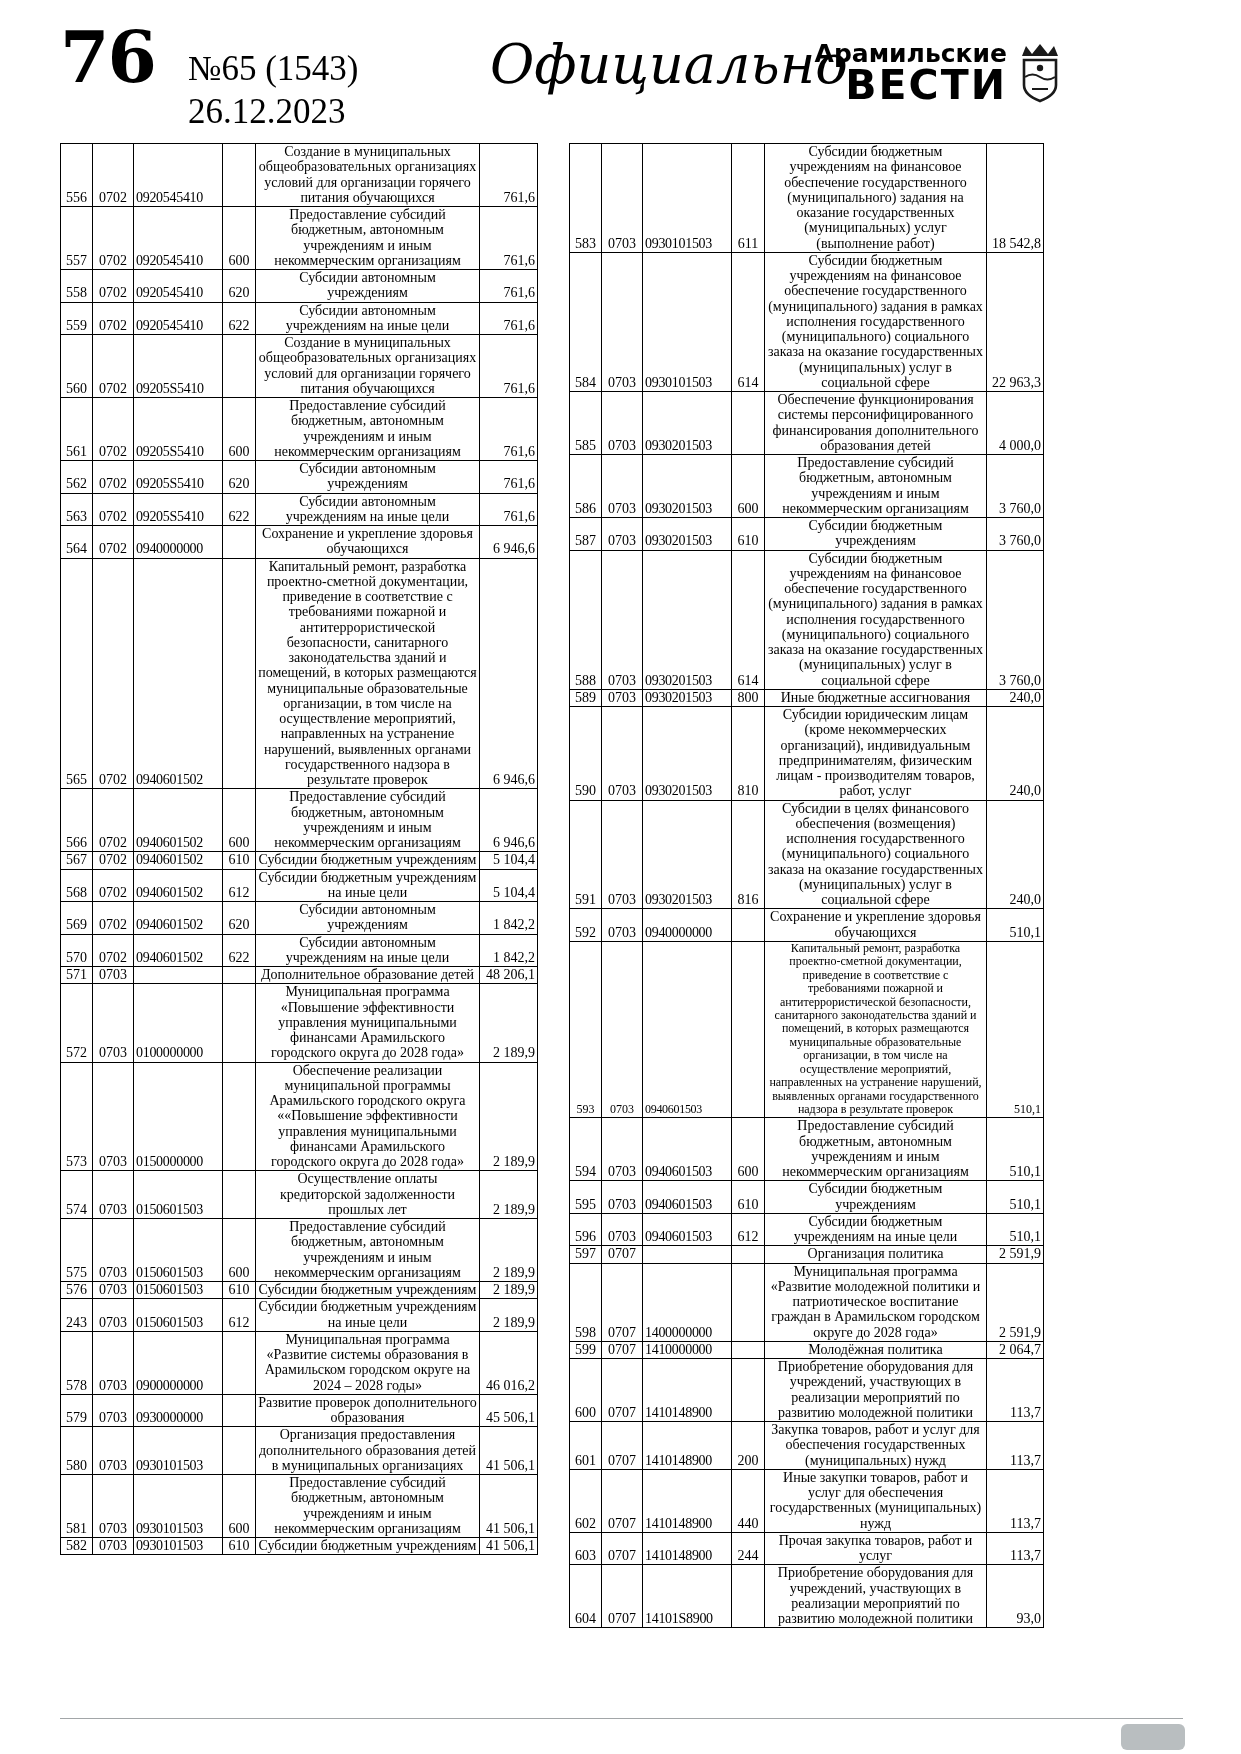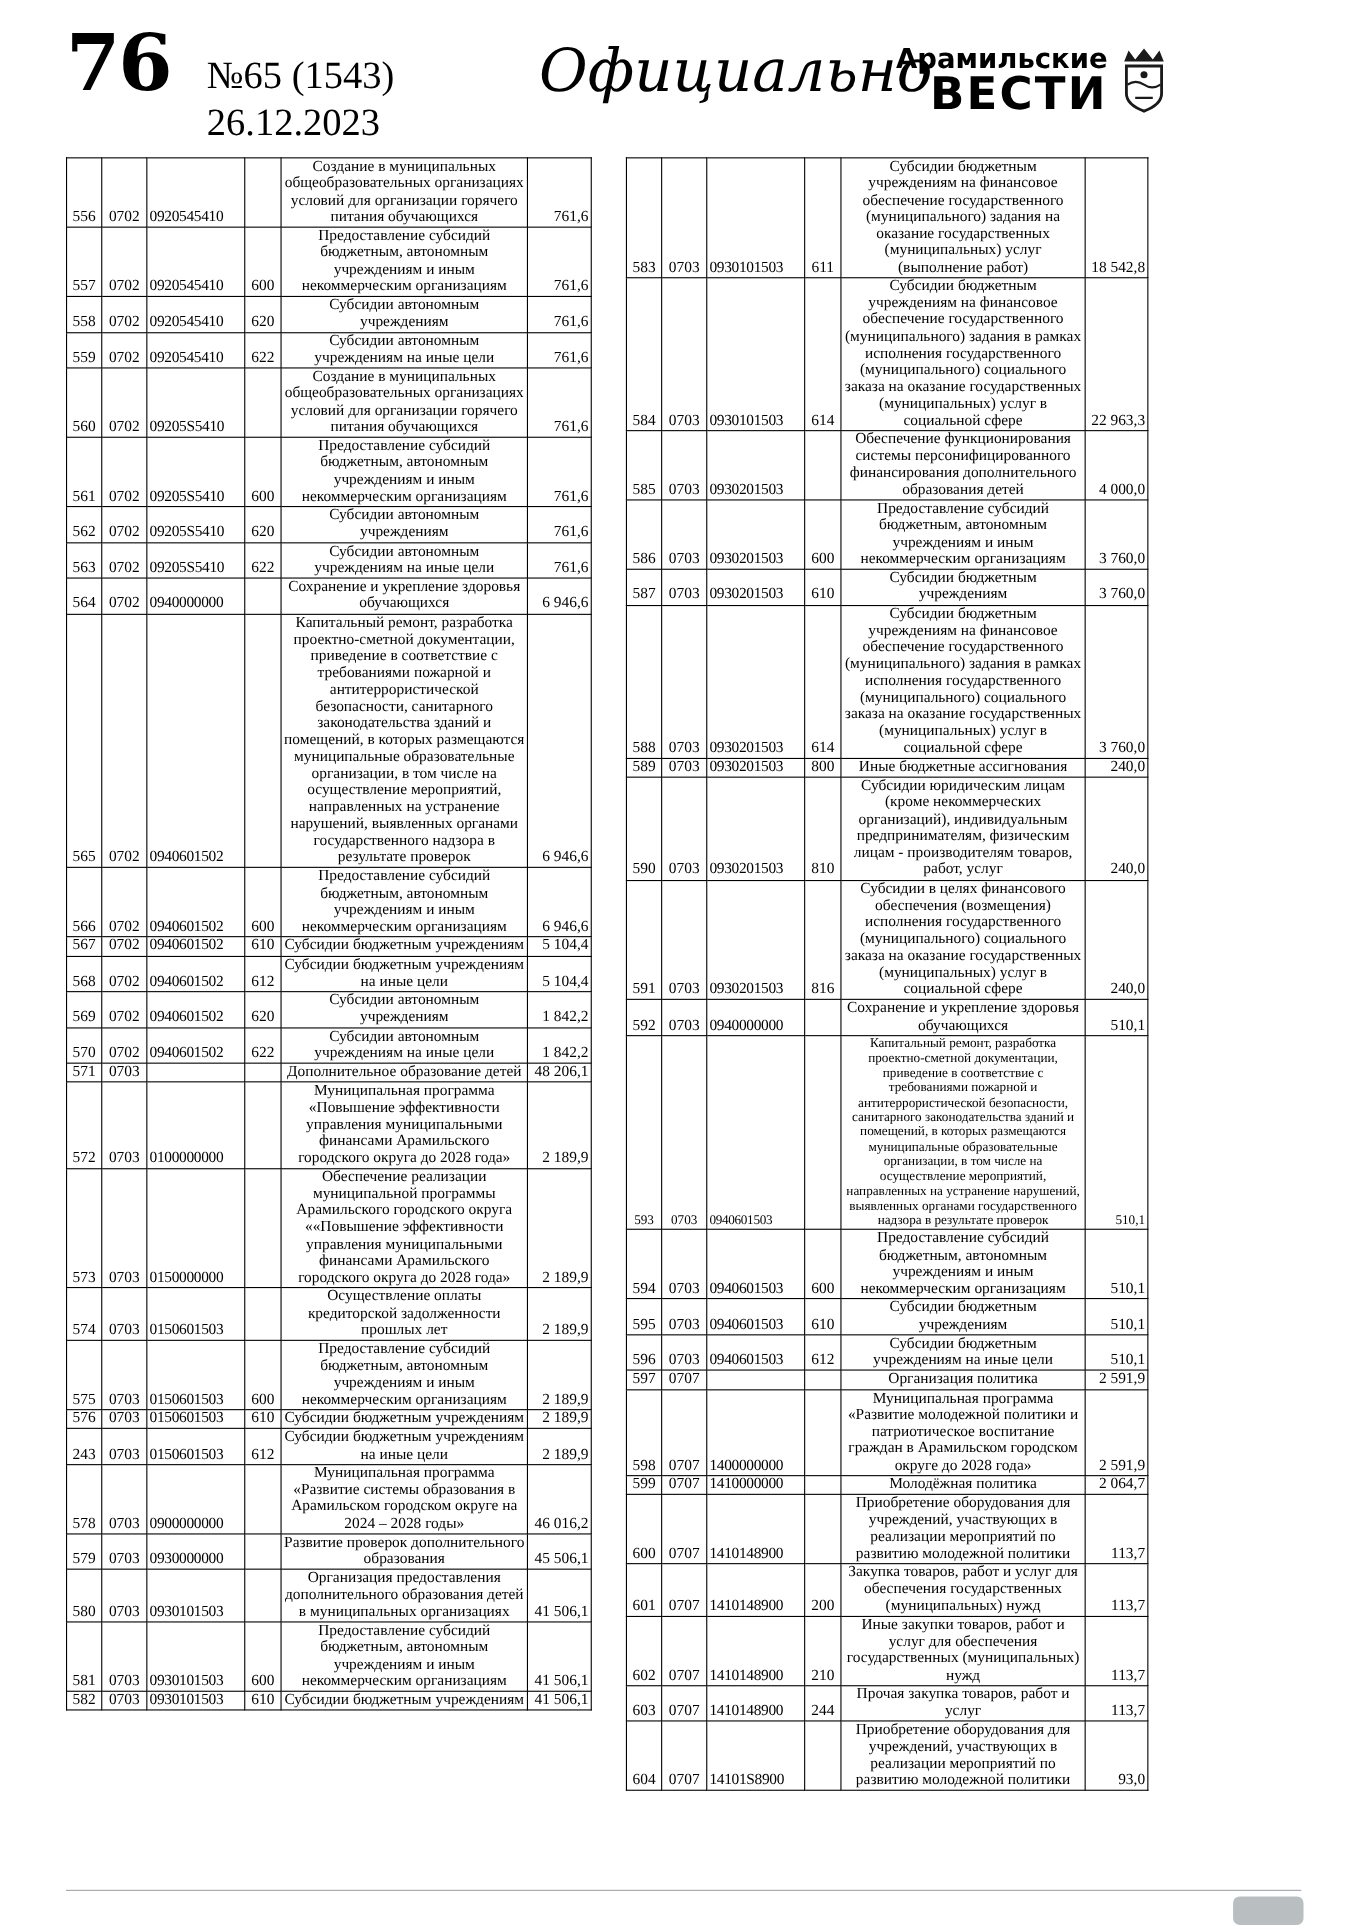--- a/index.html
+++ b/index.html
@@ -453,21 +453,21 @@
             <td class="c-sec">0707</td>
             <td class="c-code">1410148900</td>
             <td class="c-type">200</td>
             <td class="c-name">Закупка товаров, работ и услуг для обеспечения государственных (муниципальных) нужд</td>
             <td class="c-amt">113,7</td>
           </tr>
           <tr>
             <td class="c-num">602</td>
             <td class="c-sec">0707</td>
             <td class="c-code">1410148900</td>
-            <td class="c-type">210</td>
+            <td class="c-type">440</td>
             <td class="c-name">Иные закупки товаров, работ и услуг для обеспечения государственных (муниципальных) нужд</td>
             <td class="c-amt">113,7</td>
           </tr>
           <tr>
             <td class="c-num">603</td>
             <td class="c-sec">0707</td>
             <td class="c-code">1410148900</td>
             <td class="c-type">244</td>
             <td class="c-name">Прочая закупка товаров, работ и услуг</td>
             <td class="c-amt">113,7</td>

